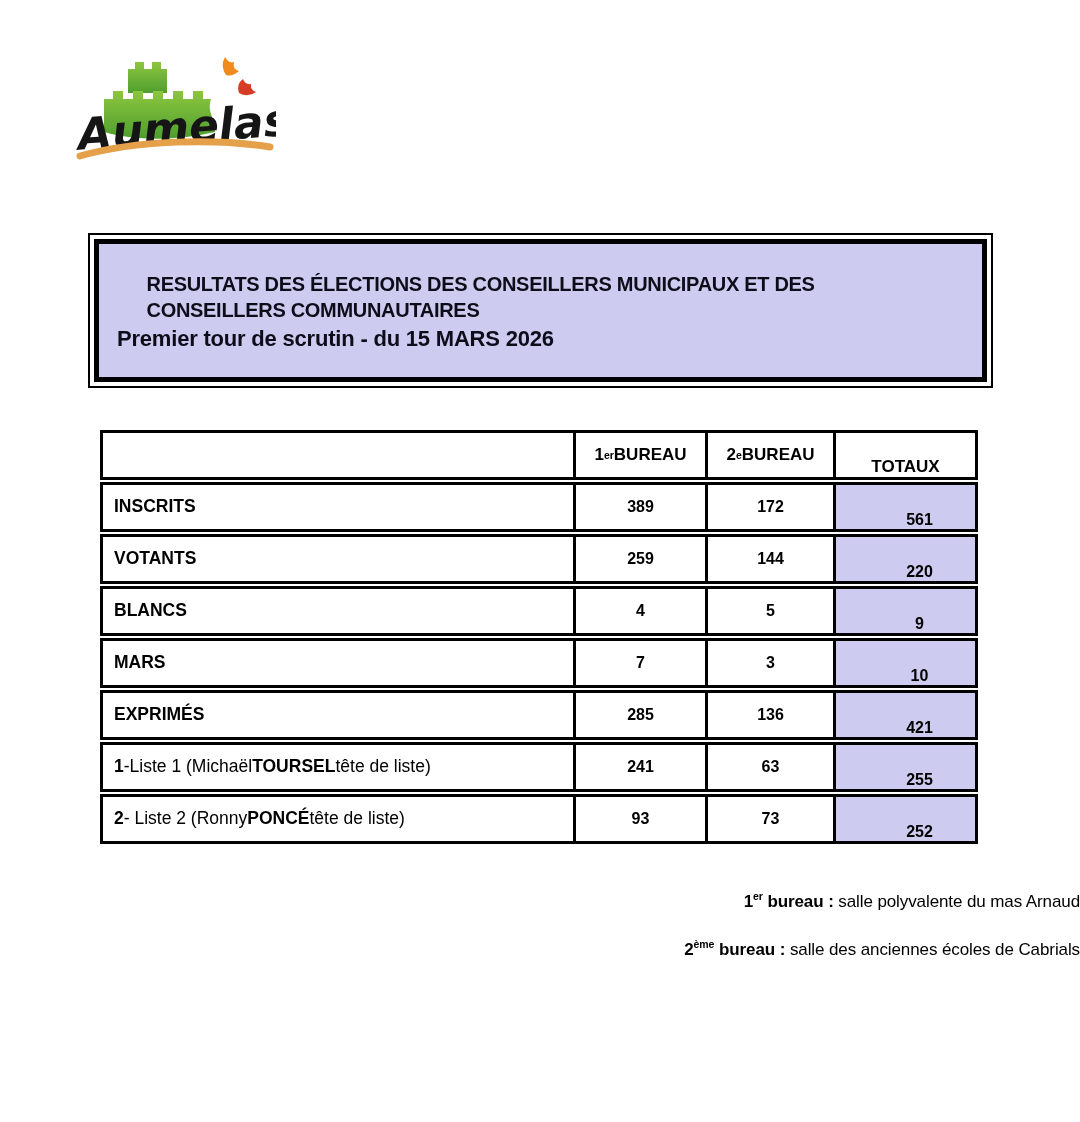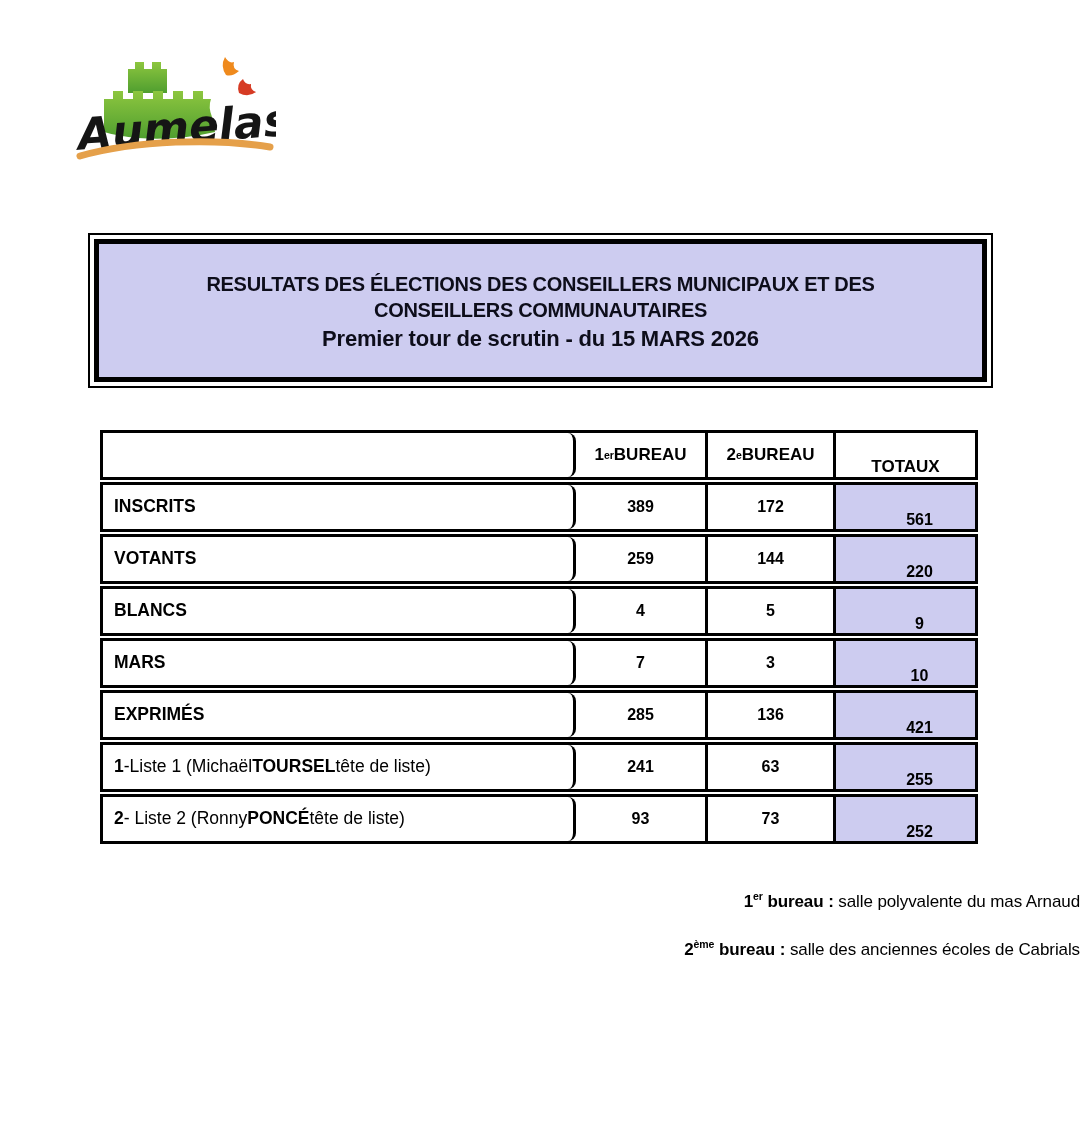--- a/index.html
+++ b/index.html
@@ -11,21 +11,21 @@
   }
   .logo-wrap { margin:35px 0 0 76px; width:200px; height:130px; }
   .logo-wrap svg { display:block; }
 
   .title-outer {
     margin:68px 0 0 88px; width:905px;
     border:2px solid var(--ink); background:#fff; padding:4px;
   }
   .title-inner {
     border:5px solid var(--ink); background:var(--lavender);
-    text-align:center; padding:27px 18px 25px;
+    text-align:left; padding:27px 18px 25px;
   }
   .title-line1 {
     font-size:20px; font-weight:bold; letter-spacing:-0.3px;
     line-height:1.32; max-width:788px; margin:0 auto; color:#0d0d1a;
   }
   .title-line2 {
     font-size:22px; font-weight:bold; margin-top:2px; color:#0d0d1a;
     letter-spacing:-0.2px;
   }
 
@@ -36,21 +36,21 @@
     background:#fff;
   }
   .cell {
     display:flex; align-items:center; justify-content:center;
     border-right:3px solid var(--ink); font-size:16px; font-weight:bold;
     overflow:hidden; white-space:nowrap;
   }
   .cell:last-child { border-right:none;align-items:flex-end; }
   .cell.label {
     justify-content:flex-start; padding-left:11px;
-    font-size:17.5px; font-weight:normal;border-radius:8px;
+    font-size:17.5px; font-weight:normal;
   }
   .cell.total { background:var(--lavender);padding-left:28px; }
   .t-row.header .cell { font-size:17px; }
   .b { font-weight:bold; }
   sup { font-size:62%; line-height:0; }
 
   .notes { margin:48px 0 0 103px; font-size:17px;text-align:right; }
   .note { margin-bottom:28px; letter-spacing:-0.1px; }
 </style>
 </head>

